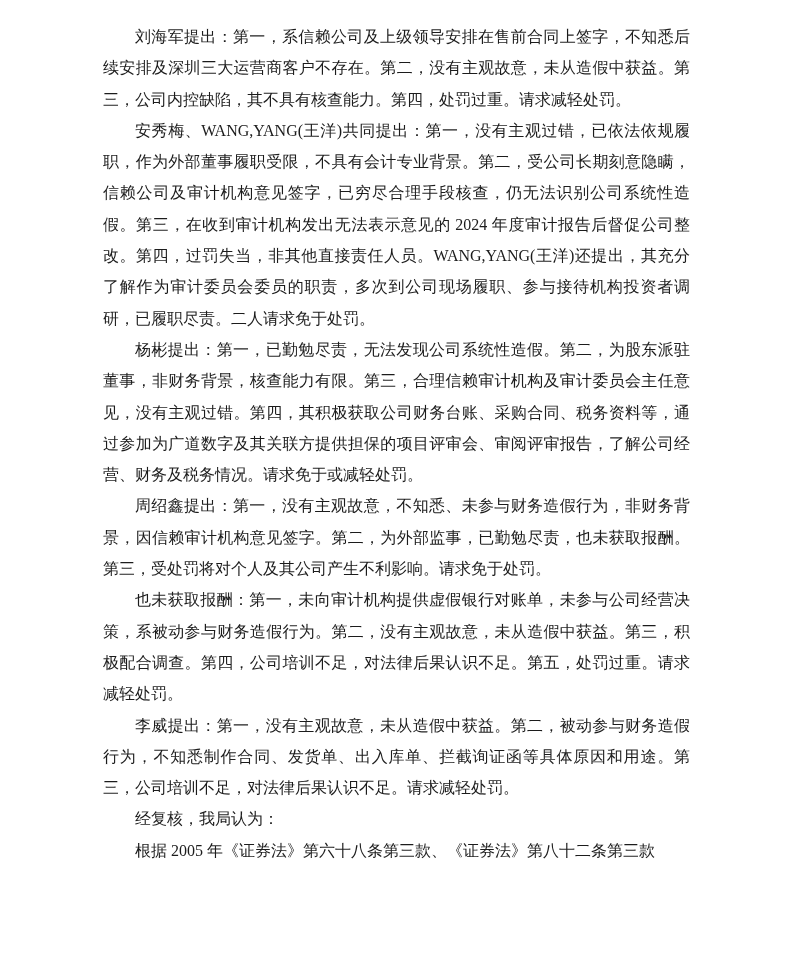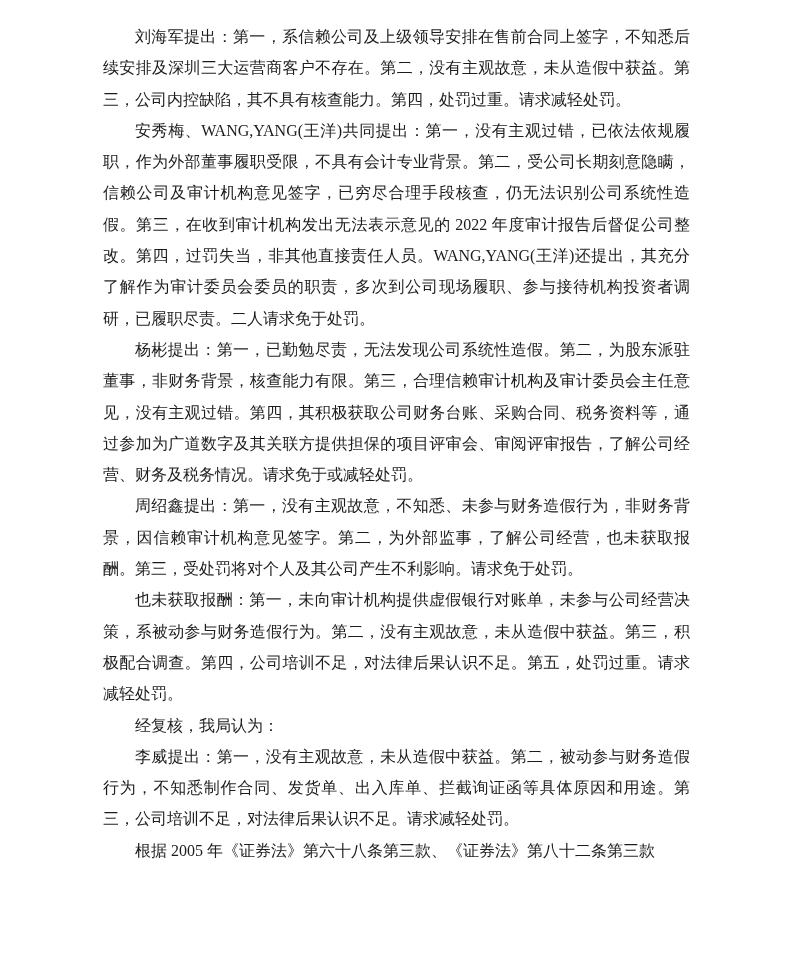--- a/index.html
+++ b/index.html
@@ -31,20 +31,20 @@
       text-indent: 2em;
       word-break: break-all;
       font-weight: 400;
     }
   </style>
 </head>
 <body>
 
 <div class="page">
   <p>刘海军提出：第一，系信赖公司及上级领导安排在售前合同上签字，不知悉后续安排及深圳三大运营商客户不存在。第二，没有主观故意，未从造假中获益。第三，公司内控缺陷，其不具有核查能力。第四，处罚过重。请求减轻处罚。</p>
-  <p>安秀梅、WANG,YANG(王洋)共同提出：第一，没有主观过错，已依法依规履职，作为外部董事履职受限，不具有会计专业背景。第二，受公司长期刻意隐瞒，信赖公司及审计机构意见签字，已穷尽合理手段核查，仍无法识别公司系统性造假。第三，在收到审计机构发出无法表示意见的 2022 年度审计报告后督促公司整改。第四，过罚失当，非其他直接责任人员。WANG,YANG(王洋)还提出，其充分了解作为审计委员会委员的职责，多次到公司现场履职、参与接待机构投资者调研，已履职尽责。二人请求免于处罚。</p>
+  <p>安秀梅、WANG,YANG(王洋)共同提出：第一，没有主观过错，已依法依规履职，作为外部董事履职受限，不具有会计专业背景。第二，受公司长期刻意隐瞒，信赖公司及审计机构意见签字，已穷尽合理手段核查，仍无法识别公司系统性造假。第三，在收到审计机构发出无法表示意见的 2024 年度审计报告后督促公司整改。第四，过罚失当，非其他直接责任人员。WANG,YANG(王洋)还提出，其充分了解作为审计委员会委员的职责，多次到公司现场履职、参与接待机构投资者调研，已履职尽责。二人请求免于处罚。</p>
   <p>杨彬提出：第一，已勤勉尽责，无法发现公司系统性造假。第二，为股东派驻董事，非财务背景，核查能力有限。第三，合理信赖审计机构及审计委员会主任意见，没有主观过错。第四，其积极获取公司财务台账、采购合同、税务资料等，通过参加为广道数字及其关联方提供担保的项目评审会、审阅评审报告，了解公司经营、财务及税务情况。请求免于或减轻处罚。</p>
-  <p>周绍鑫提出：第一，没有主观故意，不知悉、未参与财务造假行为，非财务背景，因信赖审计机构意见签字。第二，为外部监事，了解公司经营，也未获取报酬。第三，受处罚将对个人及其公司产生不利影响。请求免于处罚。</p>
+  <p>周绍鑫提出：第一，没有主观故意，不知悉、未参与财务造假行为，非财务背景，因信赖审计机构意见签字。第二，为外部监事，已勤勉尽责，也未获取报酬。第三，受处罚将对个人及其公司产生不利影响。请求免于处罚。</p>
   <p>也未获取报酬：第一，未向审计机构提供虚假银行对账单，未参与公司经营决策，系被动参与财务造假行为。第二，没有主观故意，未从造假中获益。第三，积极配合调查。第四，公司培训不足，对法律后果认识不足。第五，处罚过重。请求减轻处罚。</p>
+  <p>李威提出：第一，没有主观故意，未从造假中获益。第二，被动参与财务造假行为，不知悉制作合同、发货单、出入库单、拦截询证函等具体原因和用途。第三，公司培训不足，对法律后果认识不足。请求减轻处罚。</p>
   <p>经复核，我局认为：</p>
-  <p>李威提出：第一，没有主观故意，未从造假中获益。第二，被动参与财务造假行为，不知悉制作合同、发货单、出入库单、拦截询证函等具体原因和用途。第三，公司培训不足，对法律后果认识不足。请求减轻处罚。</p>
   <p>根据 2005 年《证券法》第六十八条第三款、《证券法》第八十二条第三款</p>
 </div>
 
 </body></html>

